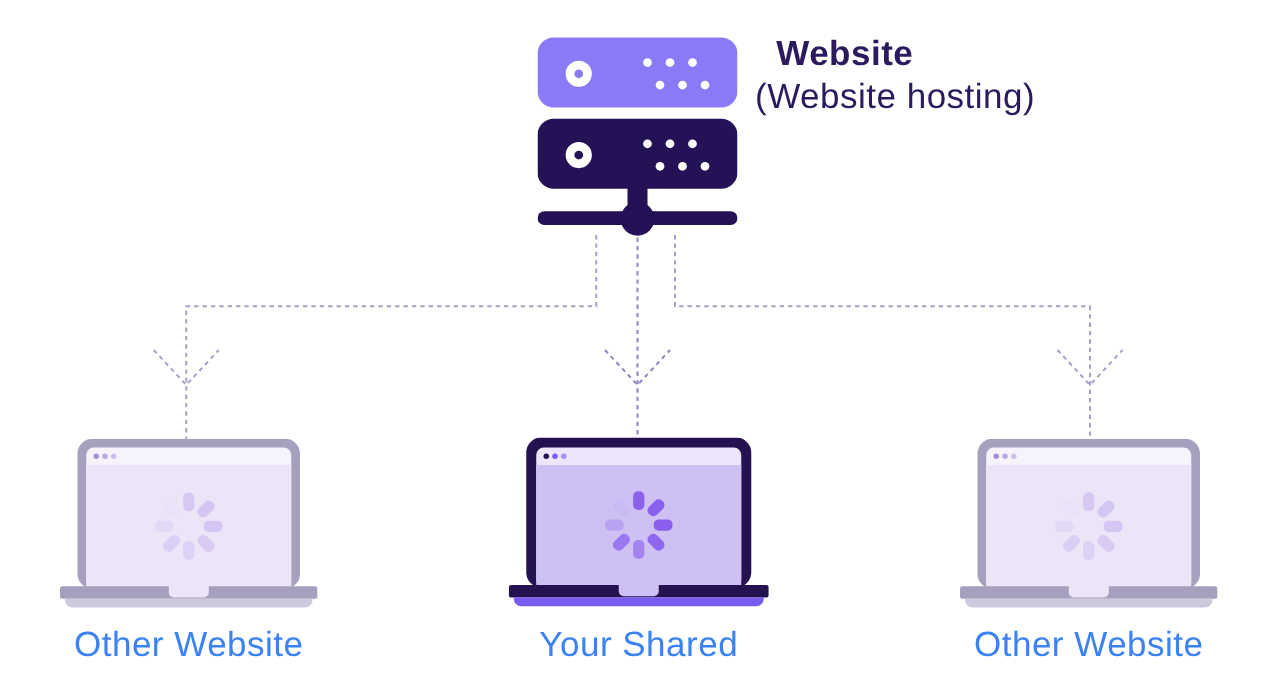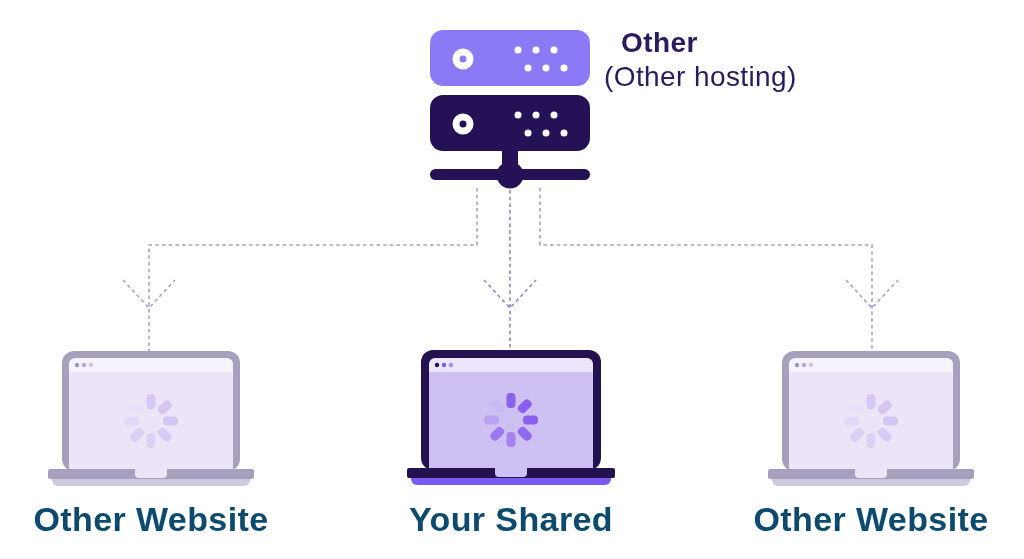--- a/index.html
+++ b/index.html
@@ -5,22 +5,22 @@
   html,body{margin:0;padding:0;background:#ffffff;}
   .canvas{
     position:relative;width:1024px;height:559px;overflow:hidden;background:#ffffff;
     font-family:"Liberation Sans","DejaVu Sans",sans-serif;
   }
   .abs{position:absolute;}
   .server-caption{left:604px;top:26px;color:#2B1A5E;line-height:34px;}
   .server-title{font-size:28px;font-weight:700;padding-left:17px;letter-spacing:.4px;}
   .server-subtitle{font-size:28px;font-weight:400;letter-spacing:.4px;}
   .laptop-label{
-    top:500px;width:262px;text-align:center;color:#0c4a6e;
-    font-size:34px;font-weight:700;letter-spacing:.4px;white-space:nowrap;
+    top:500px;width:262px;text-align:center;color:#3b82f6;
+    font-size:28px;font-weight:400;letter-spacing:.4px;white-space:nowrap;
   }
   .label-left{left:20px;}
   .label-center{left:380px;}
   .label-right{left:740px;}
   svg{display:block;}
 </style>
 </head>
 <body>
 
 <div class="canvas">
@@ -64,22 +64,22 @@
       </g>
     </g>
     <g fill="#251155">
       <rect x="72" y="121" width="16" height="22"></rect>
       <rect x="0" y="141" width="160" height="11" rx="5.5"></rect>
       <circle cx="80" cy="147" r="13.5"></circle>
     </g>
   </svg>
 
   <div class="abs server-caption">
-    <div class="server-title">Other</div>
-    <div class="server-subtitle">(Other hosting)</div>
+    <div class="server-title">Website</div>
+    <div class="server-subtitle">(Website hosting)</div>
   </div>
 
   <svg class="abs" style="left:48px;top:351px;" width="206" height="136" viewBox="0 0 206 136">
     <rect x="14" y="0" width="178" height="120" rx="12" fill="#A6A0BE"></rect>
     <rect x="21" y="7" width="164" height="113" rx="6" fill="#F7F3FD"></rect>
     <g>
       <circle cx="29" cy="14" r="2.2" fill="#A78FD8"></circle>
       <circle cx="36" cy="14" r="2.2" fill="#BBA8E3"></circle>
       <circle cx="43" cy="14" r="2.2" fill="#CEC0EC"></circle>
     </g>

